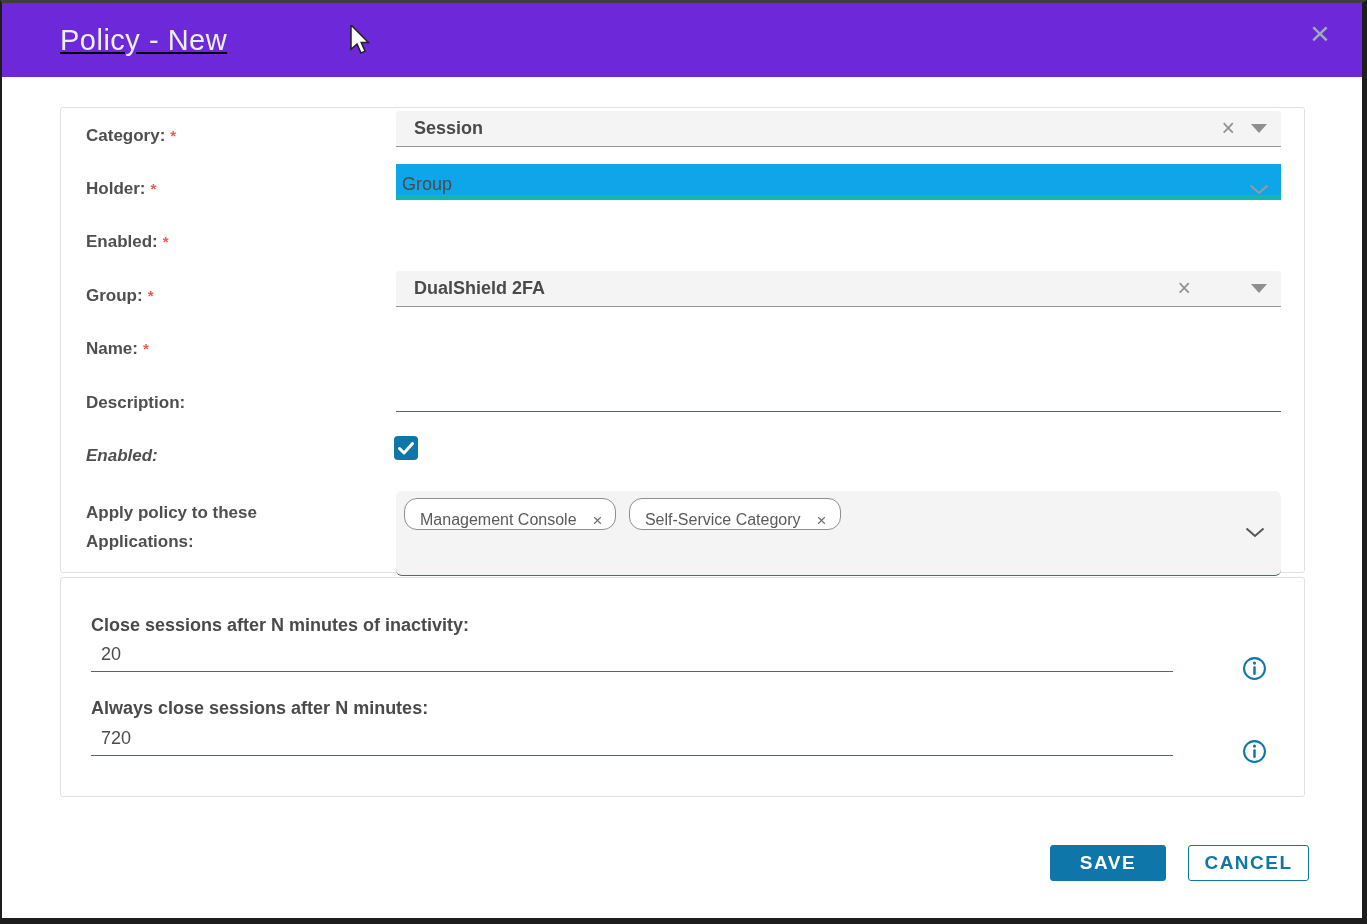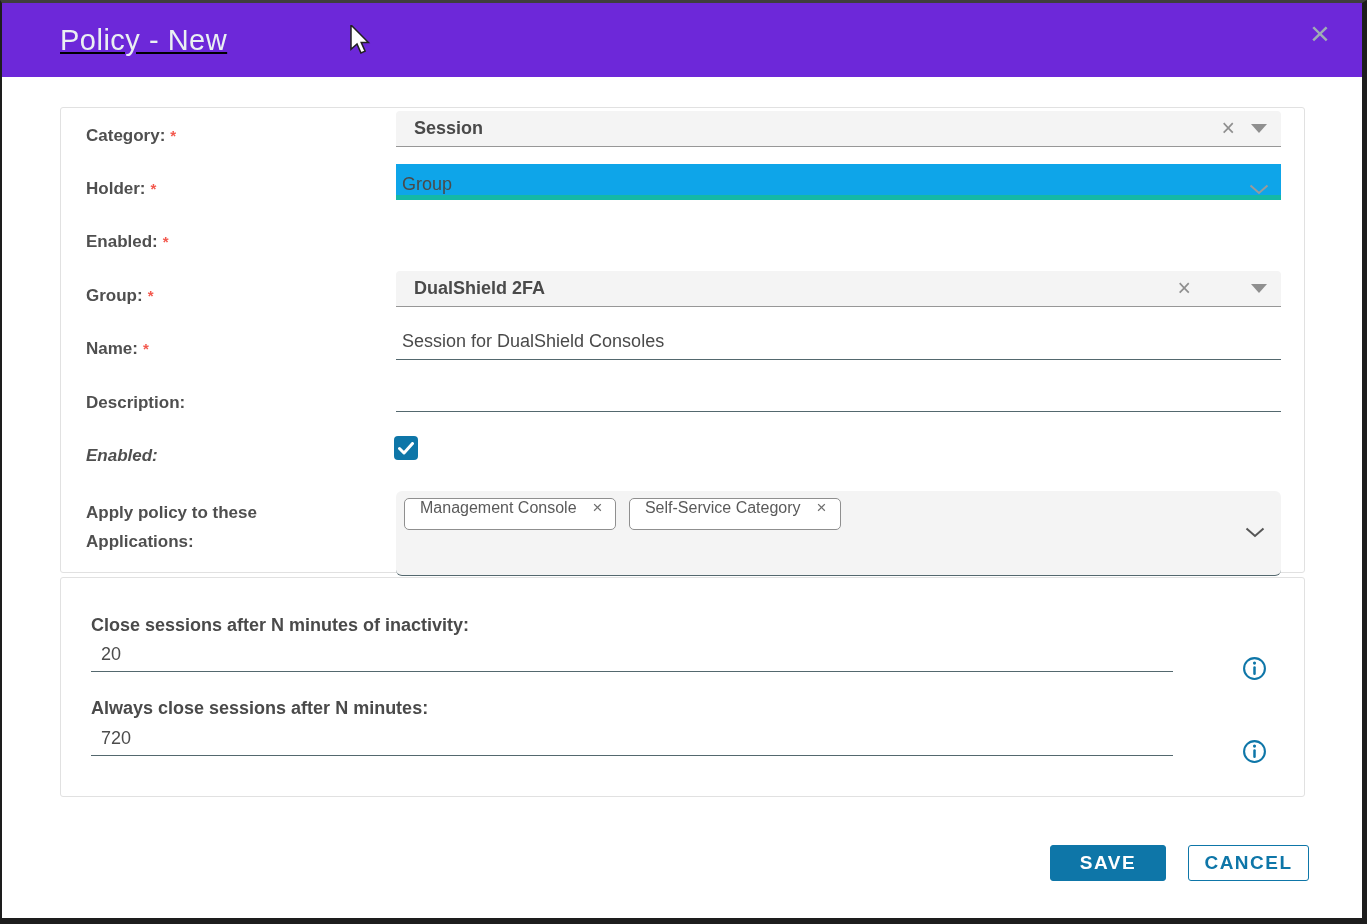--- a/index.html
+++ b/index.html
@@ -31,22 +31,22 @@
   .selectbox{background:#0ea5e9;border-bottom:5px solid #14b8a6;display:flex;align-items:flex-end;padding:0 12px 0 6px;}
   .selectbox .val{flex:1;color:#4a4a4a;font-size:18px;}
   .textinput{background:#fff;border:none;border-bottom:1px solid #54686e;width:885px;height:36px;
     font-size:18px;color:#4a4a4a;padding:0 6px;outline:none;}
   
   .checkbox{position:absolute;left:333px;width:24px;height:24px;background:#0e76a8;border-radius:4px;
     display:flex;align-items:center;justify-content:center;cursor:pointer;}
   
   .multiselect{position:absolute;left:335px;top:383px;width:885px;height:85px;background:#f4f4f4;
     border-radius:6px;border-bottom:1px solid #54686e;padding:7px 8px;}
-  .tag{display:inline-flex;align-items:flex-start;height:32px;background:#fff;border:1px solid #8f8f8f;
-    border-radius:5px;padding:0 13px 0 15px;margin-right:8px;color:#5a5a5a;font-size:16px;}
+  .tag{display:inline-flex;align-items:flex-end;height:32px;background:#fff;border:1px solid #8f8f8f;
+    border-radius:13px;padding:0 13px 0 15px;margin-right:8px;color:#5a5a5a;font-size:16px;}
   .tag .tag-x{margin-left:16px;color:#6e6e6e;font-size:17px;cursor:pointer;line-height:1;}
   .ms-chevron{position:absolute;right:16px;top:36px;cursor:pointer;}
   .sel-chevron{cursor:pointer;}
   
   .s-label{position:absolute;left:30px;color:#4a4a4a;font-size:18px;font-weight:600;}
   .s-value{position:absolute;left:30px;width:1082px;border:none;border-bottom:1px solid #54686e;
     font-size:18px;color:#4c4c4c;padding:0 0 6px 10px;outline:none;background:#fff;}
   .info-icon{position:absolute;cursor:pointer;}
   
   .btn{position:absolute;top:842px;height:36px;border-radius:3px;font-size:19px;font-weight:700;
@@ -100,21 +100,20 @@
     </div>
     <div class="fld combobox" style="top:163px;gap:44px;">
       <span class="val">DualShield 2FA</span>
       <span class="clear-x">×</span>
       <span class="tri-down"></span>
     </div>
 
     <div class="f-label" style="top:230px;">
       <span>Name:</span><span class="req">*</span>
     </div>
-    <input class="textinput" style="position: absolute; left: 335px; top: 216px;" value="Session for DualShield Consoles">
 
     <div class="f-label" style="top:284px;">
       <span>Description:</span>
     </div>
     <input class="textinput" style="position: absolute; left: 335px; top: 268px;" value="">
 
     <div class="f-label" style="top:337px;font-style:italic;">
       <span>Enabled:</span>
     </div>
     <div class="checkbox" style="top:328px;">

